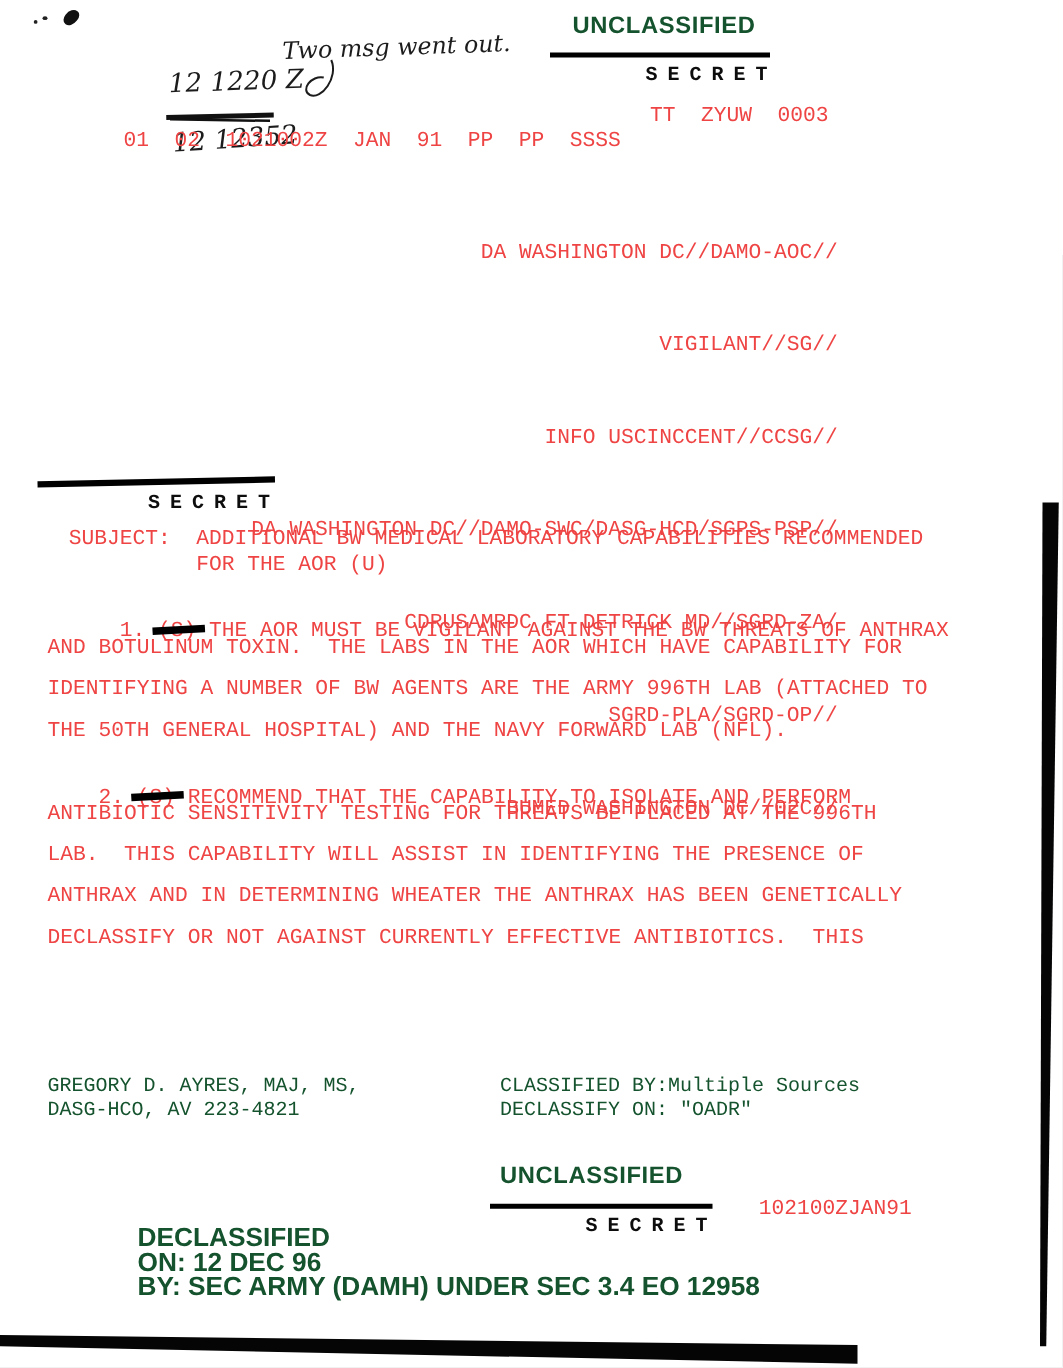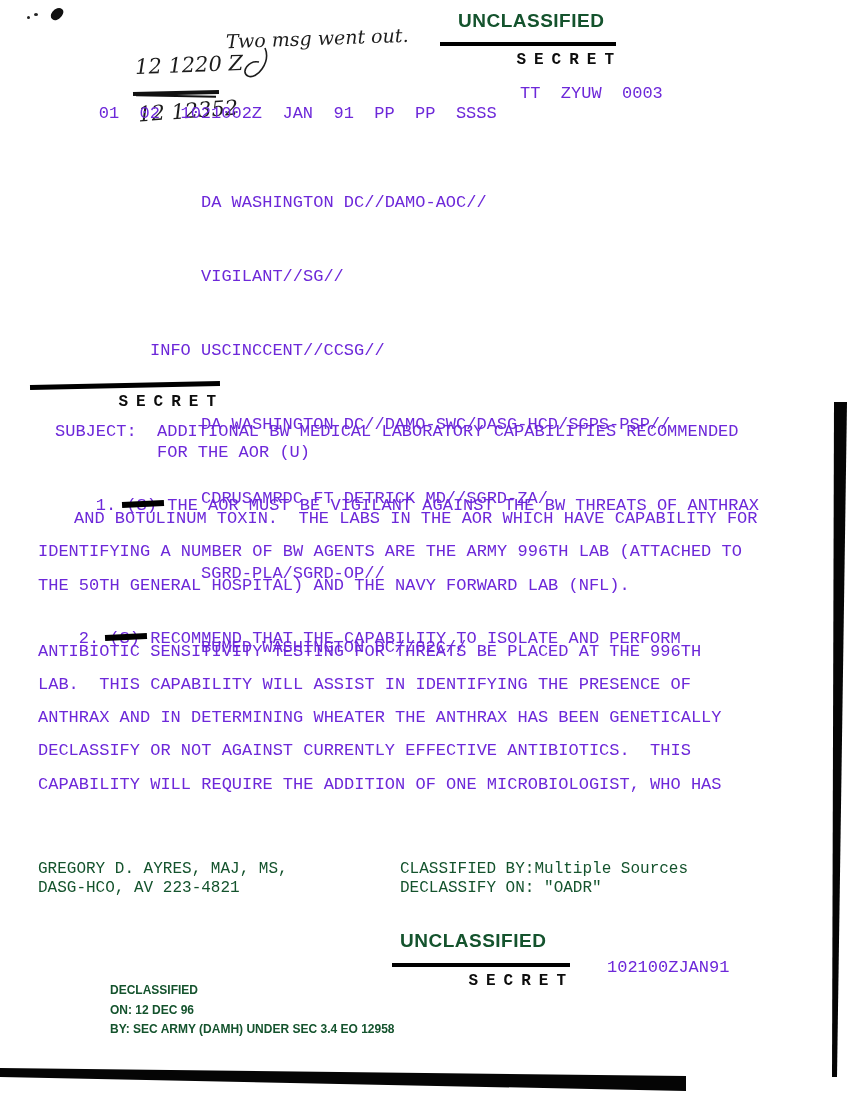--- a/index.html
+++ b/index.html
@@ -1,21 +1,21 @@
 <!DOCTYPE html>
 <html><head>
 <meta charset="utf-8">
 <style>
   html,body{margin:0;padding:0;background:#e8e8e8;}
   .page{
     position:relative;width:850px;height:1094px;margin:0 auto;
     background:#ffffff;overflow:hidden;
     font-family:"Liberation Mono",monospace;color:#161616;
   }
-  .typed{position:absolute;white-space:pre;font:17px/1.2 "Liberation Mono",monospace;color:#6d28d9;}
+  .typed{position:absolute;white-space:pre;font:17px/1.2 "Liberation Mono",monospace;color:#ef4444;text-align:right;}
   .typed-sm{position:absolute;white-space:pre;font:16px/19px "Liberation Mono",monospace;color:#14532d;}
   .stamp-sans{position:absolute;font-family:"Liberation Sans",sans-serif;font-weight:700;color:#14532d;}
   .hand{position:absolute;font-family:"DejaVu Serif",serif;font-style:italic;color:#1c1c1c;}
   .secret{position:absolute;white-space:pre;font:700 16px/1 "Liberation Mono",monospace;letter-spacing:8px;color:#0d0d0d;}
   .secret .strike{position:absolute;background:#000;}
   .routing div{height:33.4px;}
   .routing .indent{padding-left:51px;}
   .struck-s{position:relative;display:inline-block;}
   .struck-s::after{content:"";position:absolute;left:-4px;right:-7px;top:5px;height:6px;background:#000;transform:rotate(-3deg);}
   .penline{position:absolute;background:#111;}
@@ -68,46 +68,45 @@
     <span>SECRET</span>
     <span class="strike" style="left:-18px;right:4px;top:5px;height:5px;transform:rotate(-1.2deg);"></span>
   </div>
 
   <div class="typed" style="left:55px;top:410px;margin-top:12px;">SUBJECT:  ADDITIONAL BW MEDICAL LABORATORY CAPABILITIES RECOMMENDED</div>
   <div class="typed" style="left:157px;top:443px;">FOR THE AOR (U)</div>
 
   <div class="typed" style="left:55px;top:476px;">
     <span>1. </span><span class="struck-s">(S)</span><span> THE AOR MUST BE VIGILANT AGAINST THE BW THREATS OF ANTHRAX</span>
   </div>
-  <div class="typed" style="left:38px;top:509px;margin-left:36px;">AND BOTULINUM TOXIN.  THE LABS IN THE AOR WHICH HAVE CAPABILITY FOR</div>
+  <div class="typed" style="left:38px;top:509px;">AND BOTULINUM TOXIN.  THE LABS IN THE AOR WHICH HAVE CAPABILITY FOR</div>
   <div class="typed" style="left:38px;top:542px;">IDENTIFYING A NUMBER OF BW AGENTS ARE THE ARMY 996TH LAB (ATTACHED TO</div>
   <div class="typed" style="left:38px;top:576px;">THE 50TH GENERAL HOSPITAL) AND THE NAVY FORWARD LAB (NFL).</div>
 
   <div class="typed" style="left:38px;top:609px;">
     <span>2. </span><span class="struck-s">(S)</span><span> RECOMMEND THAT THE CAPABILITY TO ISOLATE AND PERFORM</span>
   </div>
   <div class="typed" style="left:38px;top:642px;">ANTIBIOTIC SENSITIVITY TESTING FOR THREATS BE PLACED AT THE 996TH</div>
   <div class="typed" style="left:38px;top:675px;">LAB.  THIS CAPABILITY WILL ASSIST IN IDENTIFYING THE PRESENCE OF</div>
   <div class="typed" style="left:38px;top:708px;">ANTHRAX AND IN DETERMINING WHEATER THE ANTHRAX HAS BEEN GENETICALLY</div>
   <div class="typed" style="left:38px;top:741px;">DECLASSIFY OR NOT AGAINST CURRENTLY EFFECTIVE ANTIBIOTICS.  THIS</div>
-  <div class="typed" style="left:38px;top:775px;">CAPABILITY WILL REQUIRE THE ADDITION OF ONE MICROBIOLOGIST, WHO HAS</div>
 
   <div class="typed-sm" style="left:38px;top:860px;">GREGORY D. AYRES, MAJ, MS,</div>
   <div class="typed-sm" style="left:38px;top:879px;">DASG-HCO, AV 223-4821</div>
   <div class="typed-sm" style="left:400px;top:860px;">CLASSIFIED BY:Multiple Sources</div>
   <div class="typed-sm" style="left:400px;top:879px;">DECLASSIFY ON: "OADR"</div>
 
   <div class="stamp-sans" style="left:400px;top:930px;font-size:19px;letter-spacing:0.5px;">UNCLASSIFIED</div>
   <div class="secret" style="left:398px;top:957px;">
     <span>SECRET</span>
     <span class="strike" style="left:-6px;right:4px;top:6px;height:4px;"></span>
   </div>
   <div class="typed" style="left:607px;top:958px;">102100ZJAN91</div>
 
-  <div class="stamp-sans" style="left:110px;top:981px;font-size:12px;line-height:19.5px;">
+  <div class="stamp-sans" style="left:110px;top:981px;font-size:21px;line-height:19.5px;">
     <div>DECLASSIFIED</div>
     <div>ON: 12 DEC 96</div>
     <div>BY: SEC ARMY (DAMH) UNDER SEC 3.4 EO 12958</div>
   </div>
 
   <svg class="artbar" width="850" height="1094" viewBox="0 0 850 1094">
     <polygon points="834,402 847,402 837,1077 832,1077" fill="#050505"></polygon>
     <polygon points="0,1068 686,1076 686,1091 0,1077" fill="#050505"></polygon>
   </svg>
 

